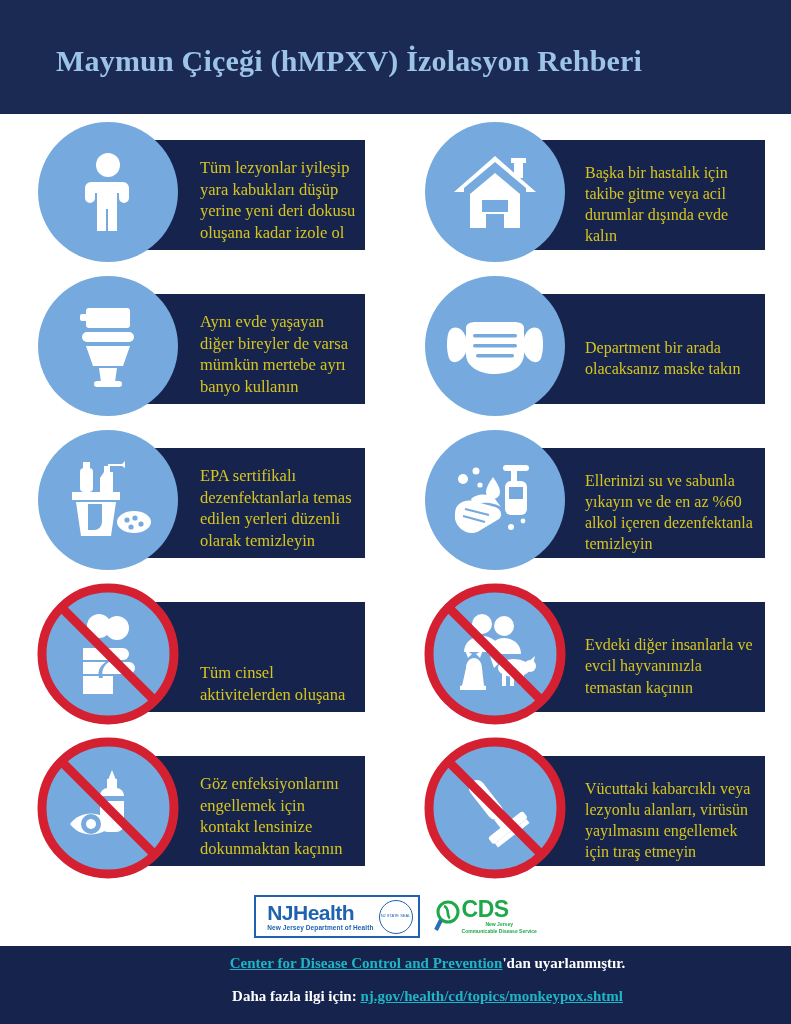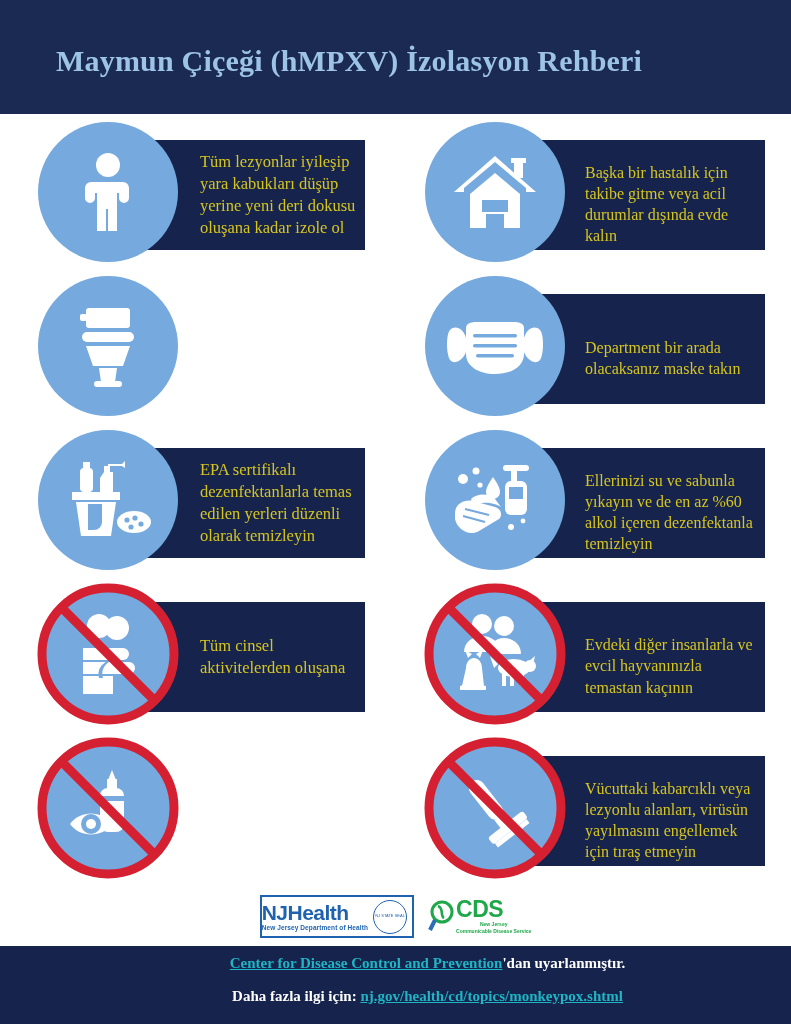--- a/index.html
+++ b/index.html
@@ -57,21 +57,21 @@
 
   .card-panel {
     position: absolute;
     top: 18px;
     height: 110px;
     background: #16244d;
     box-sizing: border-box;
     display: flex;
     align-items: center;
   }
-  .card.left  .card-panel { left: 70px; right: 18px; padding: 6px 8px 6px 92px; }
+  .card.left  .card-panel { left: 70px; right: 18px; padding: 6px 8px 6px 92px; align-items: flex-end; }
   .card.right .card-panel { left: 68px; right: 0; padding: 24px 8px 6px 92px; }
 
   .card-text {
     color: #d6c51f;
     font-size: 16.5px;
     line-height: 1.32;
     font-family: "Liberation Serif", serif;
   }
   .card.right .card-text { font-size: 16px; }
   .card-text.small { font-size: 15.2px; }
@@ -115,21 +115,21 @@
     width: 791px;
     height: 52px;
     display: flex;
     align-items: center;
     justify-content: center;
     gap: 14px;
   }
   .logo-nj {
     border: 2px solid #1f63b0;
     background: #ffffff;
-    padding: 3px 5px 2px 0;
+    padding: 3px 5px 2px 11px;
     display: flex;
     align-items: center;
     gap: 5px;
   }
   .nj-word {
     font-family: "Liberation Sans", sans-serif;
     font-weight: bold;
     font-size: 21px;
     color: #1f63b0;
     line-height: 1;
@@ -236,20 +236,23 @@
           <rect x="34" y="62" width="18" height="16" fill="#76a9dd"></rect>
         </svg>
       </div>
     </div>
 
   </div>
 
   <div class="card-row">
 
     <div class="card left">
+      <div class="card-panel">
+        <div class="card-text">Aynı evde yaşayan diğer bireyler de varsa mümkün mertebe ayrı banyo kullanın</div>
+      </div>
       <div class="icon-badge">
         <svg width="72" height="84" viewBox="0 0 72 84">
           <rect x="14" y="4" width="44" height="20" rx="3" fill="#ffffff"></rect>
           <rect x="8" y="10" width="7" height="7" rx="2" fill="#ffffff"></rect>
           <rect x="10" y="28" width="52" height="10" rx="5" fill="#ffffff"></rect>
           <path d="M14 42 h44 l-7 20 h-30 z" fill="#ffffff"></path>
           <path d="M27 64 h18 l-2 14 h-14 z" fill="#ffffff"></path>
           <rect x="22" y="77" width="28" height="6" rx="3" fill="#ffffff"></rect>
         </svg>
       </div>
@@ -373,20 +376,23 @@
         <circle cx="73" cy="73" r="66" fill="none" stroke="#d42030" stroke-width="9"></circle>
         <line x1="26" y1="26" x2="120" y2="120" stroke="#d42030" stroke-width="9"></line>
       </svg>
     </div>
 
   </div>
 
   <div class="card-row">
 
     <div class="card left">
+      <div class="card-panel">
+        <div class="card-text">Göz enfeksiyonlarını engellemek için kontakt lensinize dokunmaktan kaçının</div>
+      </div>
       <div class="icon-badge">
         <svg width="84" height="84" viewBox="0 0 84 84">
           <path d="M46 4 l4 10 h-8 z" fill="#ffffff"></path>
           <rect x="41" y="13" width="10" height="10" fill="#ffffff"></rect>
           <rect x="34" y="22" width="24" height="44" rx="8" fill="#ffffff"></rect>
           <rect x="34" y="30" width="24" height="5" fill="#76a9dd"></rect>
           <path d="M4 58 C14 44 36 44 46 58 C36 72 14 72 4 58 Z" fill="#ffffff"></path>
           <circle cx="25" cy="58" r="10" fill="#76a9dd"></circle>
           <circle cx="25" cy="58" r="5" fill="#ffffff"></circle>
         </svg>

